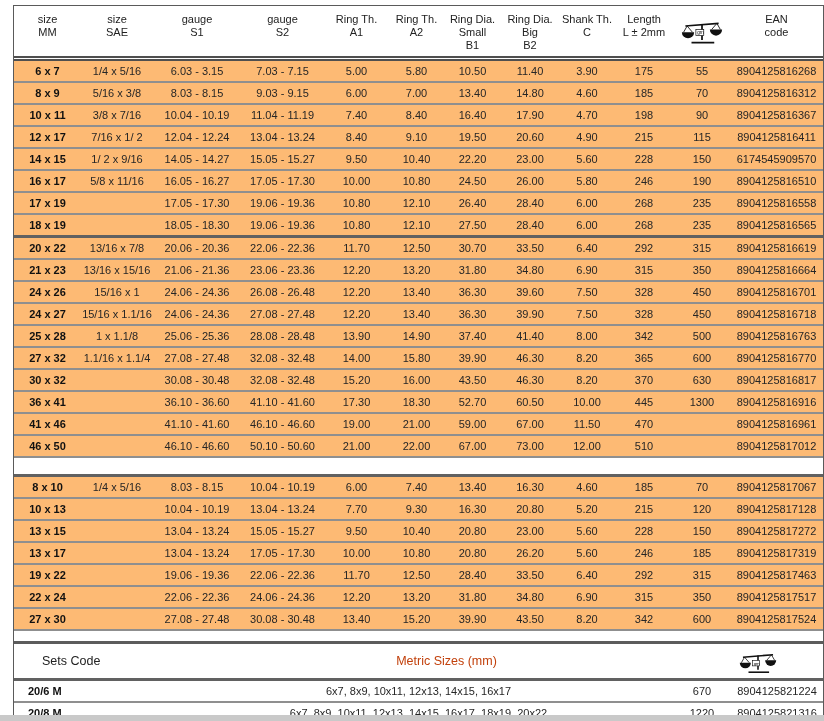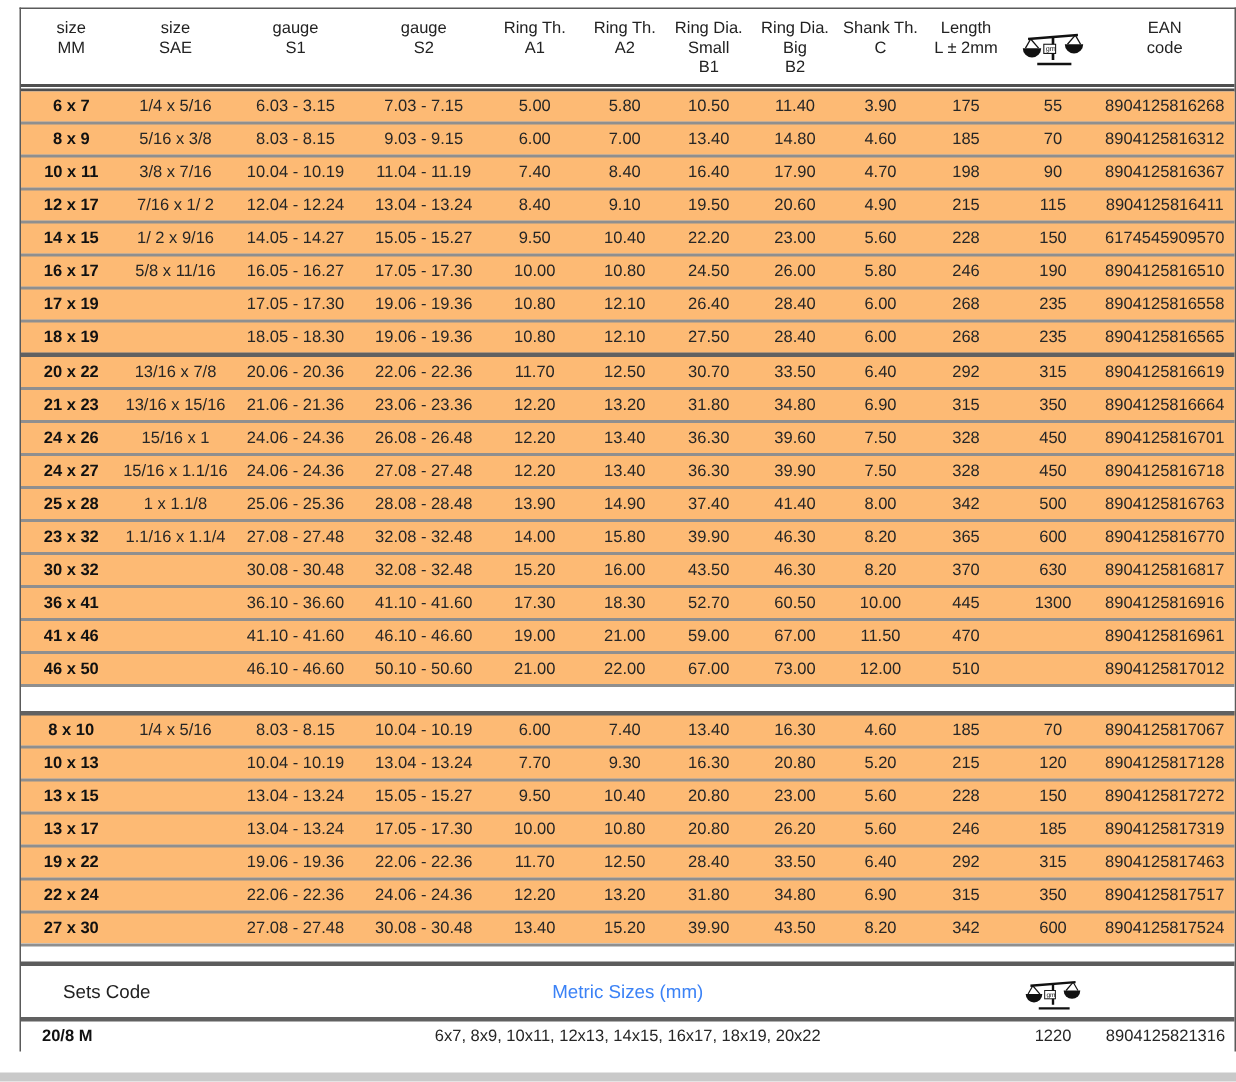--- a/index.html
+++ b/index.html
@@ -10,23 +10,23 @@
   .hcell{display:flex;flex-direction:column;align-items:center;justify-content:flex-start;padding-top:7px;font-size:11px;line-height:13px;color:#222;}
   .hcell .sub{font-size:11px;text-align:center;}
   .row{height:20px;border-top:2px solid #8f8f8f;align-items:center;background:#fdba74;}
   .row:first-child{border-top:none;}
   .cell{font-size:11px;text-align:center;white-space:nowrap;overflow:hidden;color:#262626;}
   .cell.mm{font-weight:bold;color:#111;}
   .sep-strong{border-top:3px solid #616161;}
   #group2 .row:first-child, #sets-rows .setrow:first-child{border-top:3px solid #616161;}
   .gap{height:16px;border-top:2px solid #8f8f8f;background:#fff;}
   .gap.small{height:10px;}
-  .sets-hdr{display:grid;grid-template-columns:150px 509px 58px 92px;height:34px;border-top:3px solid #5c5c5c;align-items:center;}
+  .sets-hdr{display:grid;grid-template-columns:150px 509px 58px 92px;height:34px;border-top:3px solid #5c5c5c;align-items:center;gap:28px;}
   .sets-hdr .lbl{font-size:12.5px;padding-left:28px;color:#222;}
-  .sets-hdr .mid{font-size:12.5px;text-align:center;color:#3b82f6;}
+  .sets-hdr .mid{font-size:12.5px;text-align:center;color:#c2410c;}
   .setrow{display:grid;grid-template-columns:150px 509px 58px 92px;height:20px;border-top:2px solid #8f8f8f;align-items:center;}
   .setrow .code{font-weight:bold;font-size:11px;padding-left:14px;color:#111;}
   .setrow .sizes{font-size:11px;text-align:center;color:#262626;white-space:nowrap;}
   .setrow .num{font-size:11px;text-align:center;color:#262626;}
   .bottom-strip{position:absolute;left:0;bottom:0;width:824px;height:6px;background:#c9c9c9;}
   .scale-wrap{display:flex;align-items:center;justify-content:center;padding-top:4px;}
   svg{display:block;}
 </style>
 </head>
 <body>
@@ -291,21 +291,21 @@
     <div class="cell">14.90</div>
     <div class="cell">37.40</div>
     <div class="cell">41.40</div>
     <div class="cell">8.00</div>
     <div class="cell">342</div>
     <div class="cell">500</div>
     <div class="cell">8904125816763</div>
   </div>
 
   <div class="grid row">
-    <div class="cell mm">23 x 32</div>
+    <div class="cell mm">27 x 32</div>
     <div class="cell">1.1/16 x 1.1/4</div>
     <div class="cell">27.08 - 27.48</div>
     <div class="cell">32.08 - 32.48</div>
     <div class="cell">14.00</div>
     <div class="cell">15.80</div>
     <div class="cell">39.90</div>
     <div class="cell">46.30</div>
     <div class="cell">8.20</div>
     <div class="cell">365</div>
     <div class="cell">600</div>
@@ -499,20 +499,26 @@
         </g>
         <path d="M1,16 A7,7 0 0 0 15,16 Z" fill="#111"></path>
         <path d="M33,13 A7,7 0 0 0 47,13 Z" fill="#111"></path>
         <rect x="17" y="13" width="9" height="7" fill="#fff" stroke="#111" stroke-width="0.8"></rect>
         <text x="18.5" y="18.5" font-size="5.5" fill="#111">gm</text>
       </svg>
     </div>
     <div></div>
   </div>
   <div id="sets-rows">
+  <div class="setrow">
+    <div class="code">20/6 M</div>
+    <div class="sizes">6x7, 8x9, 10x11, 12x13, 14x15, 16x17</div>
+    <div class="num">670</div>
+    <div class="num">8904125821224</div>
+  </div>
 
   <div class="setrow">
     <div class="code">20/8 M</div>
     <div class="sizes">6x7, 8x9, 10x11, 12x13, 14x15, 16x17, 18x19, 20x22</div>
     <div class="num">1220</div>
     <div class="num">8904125821316</div>
   </div>
 
 </div>
 

